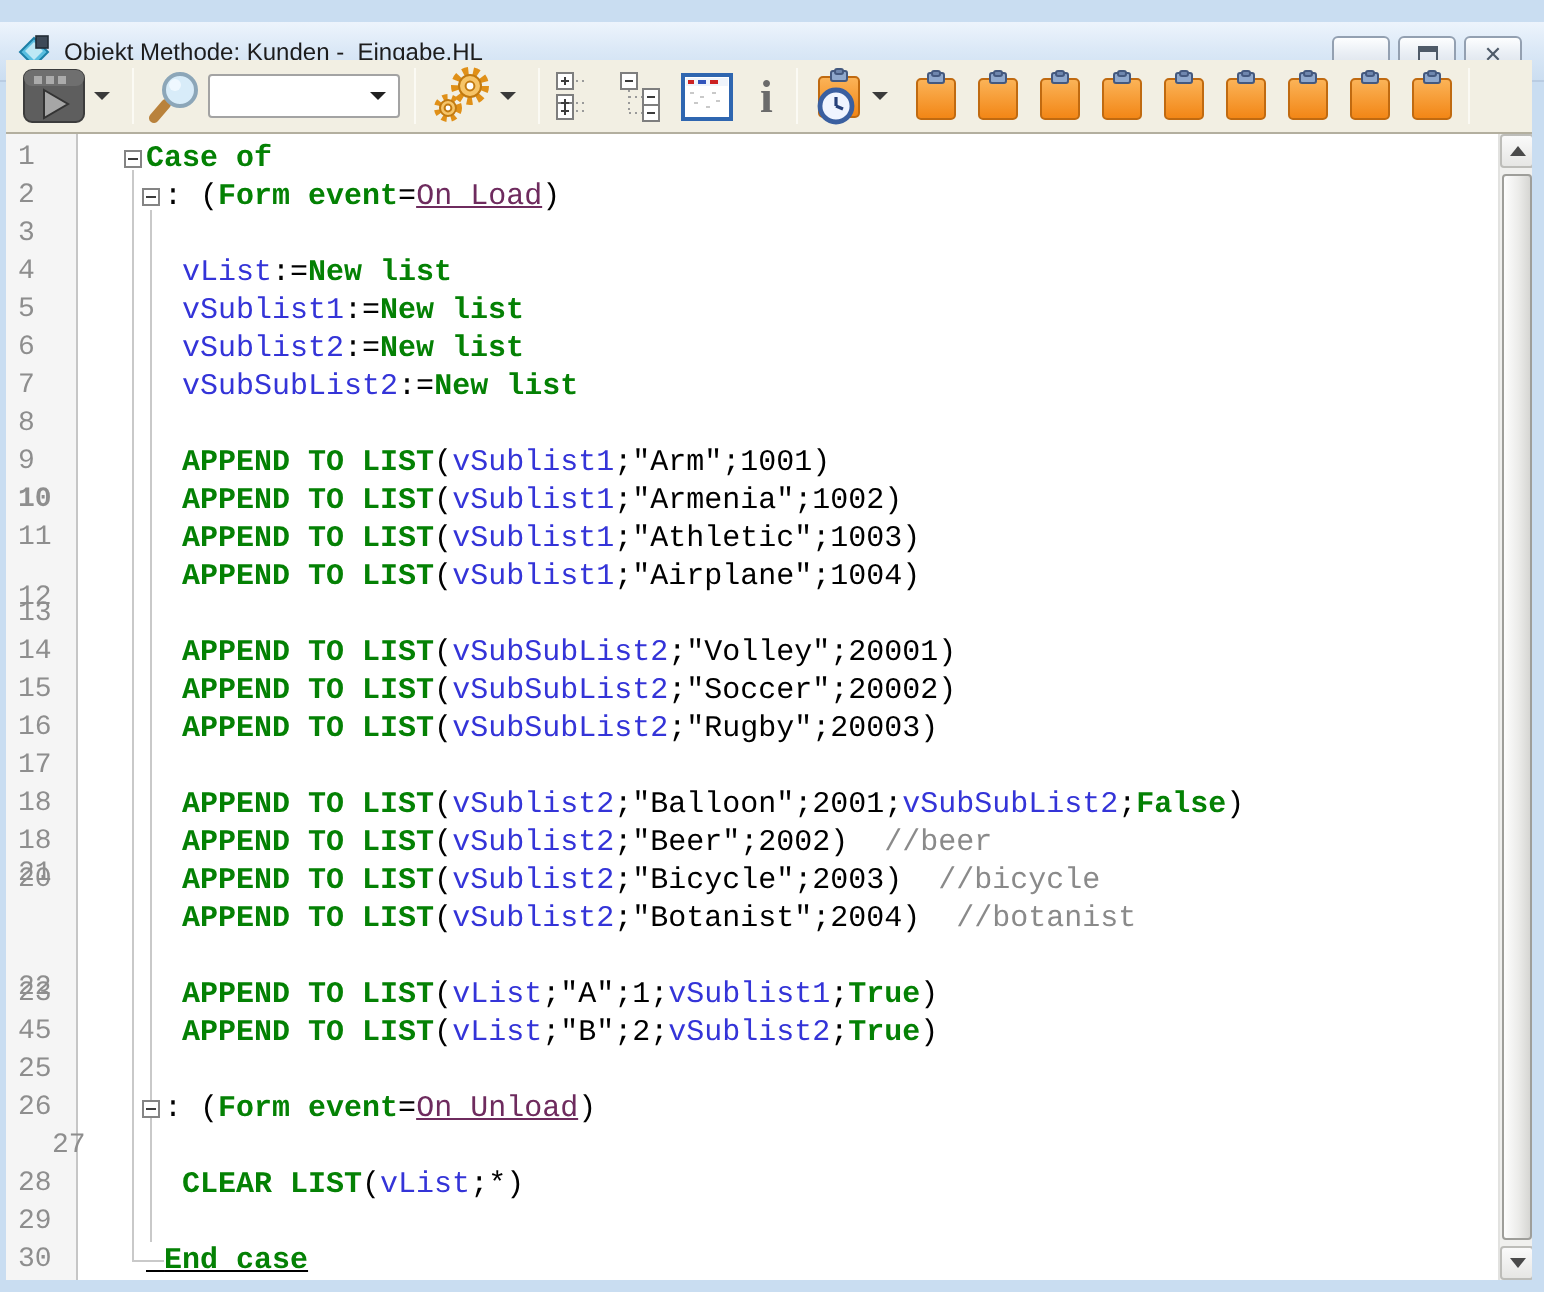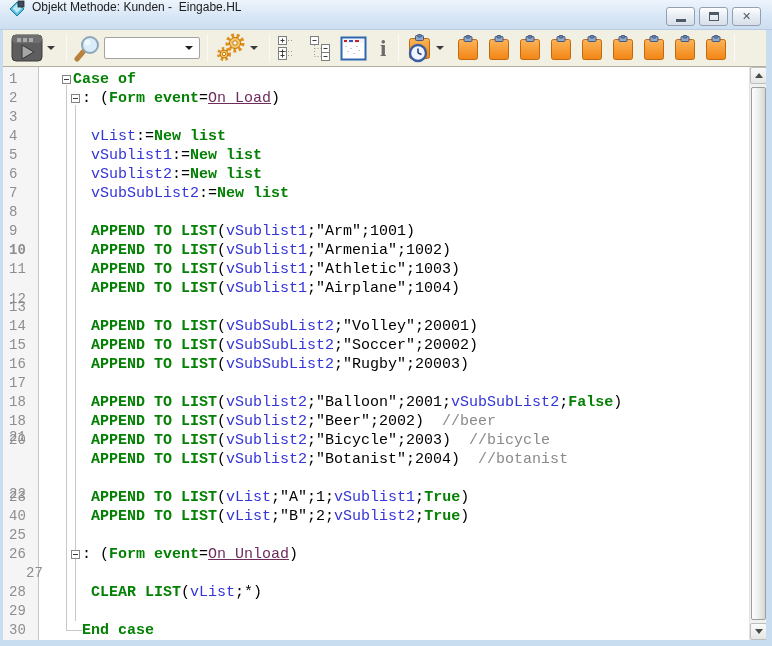--- a/index.html
+++ b/index.html
@@ -2,23 +2,23 @@
 <html><head>
 <meta charset="utf-8">
 <style>
   * { box-sizing: border-box; }
   html,body { margin:0; padding:0; }
   body { width:772px; height:646px; font-family:"Liberation Sans",sans-serif; overflow:hidden; }
 
   .window { position:relative; width:772px; height:646px; background:#C9DDF1; }
 
   
-  .titlebar { position:absolute; top:0; left:0; right:0; height:30px;
+  .titlebar { position:absolute; top:11px; left:0; right:0; height:30px;
     background:linear-gradient(#EDF4FC,#DCE9F7 45%,#CCDEF1);
-    border-bottom:1px solid #B9CCE2; display:flex; }
+    border-bottom:1px solid #B9CCE2; display:flex; align-items:center; }
   .app-icon { margin-left:8px; width:18px; height:18px; flex:0 0 auto; }
   .title-text { margin-left:6px; font-size:12px; color:#1C1C1C; white-space:pre; }
   .winbtns { position:absolute; right:11px; top:7px; display:flex; gap:4px; }
   .winbtn { width:29px; height:19px; border:1px solid #93A0B1; border-radius:3px;
     background:linear-gradient(#FDFEFF,#E9EEF4 45%,#D8DFE8);
     display:flex; align-items:center; justify-content:center; position:relative; }
   .glyph-min { width:10px; height:3px; background:#4E5A68; margin-top:8px; }
   .glyph-max { width:10px; height:9px; border:1px solid #4E5A68; border-top:3px solid #4E5A68; background:transparent; }
   .glyph-close { color:#4E5A68; font-size:11px; font-weight:bold; line-height:1; font-family:"DejaVu Sans",sans-serif; }
 
@@ -299,21 +299,21 @@
         <div class="ln" style="top: 250px;">14</div>
         <div class="ln" style="top: 269px;">15</div>
         <div class="ln" style="top: 288px;">16</div>
         <div class="ln" style="top: 307px;">17</div>
         <div class="ln" style="top: 326px;">18</div>
         <div class="ln" style="top: 345px;">18</div>
         <div class="ln" style="top: 364px;">20</div>
         <div class="ln" style="top: 361px;">21</div>
         <div class="ln" style="top: 418px;">22</div>
         <div class="ln" style="top: 421px;">23</div>
-        <div class="ln" style="top: 440px;">40</div>
+        <div class="ln" style="top: 440px;">45</div>
         <div class="ln" style="top: 459px;">25</div>
         <div class="ln" style="top: 478px; text-align: center;">26</div>
         <div class="ln" style="top: 497px; margin-left: 17px;">27</div>
         <div class="ln" style="top: 516px;">28</div>
         <div class="ln" style="top: 535px;">29</div>
         <div class="ln" style="top: 554px;">30</div>
       </div>
 
     <div class="guide-v" style="left:63px; top:18px; height:545px;"></div>
     <div class="guide-h" style="left:63px; top:563px; width:16px;"></div>
@@ -342,21 +342,21 @@
         <div class="code-line" style="top: 364px;">  <span class="tok-k">APPEND TO LIST</span><span class="tok-p">(</span><span class="tok-v">vSublist2</span><span class="tok-p">;"Bicycle";2003)</span><span class="tok-c">  //bicycle</span></div>
         <div class="code-line" style="top: 383px;">  <span class="tok-k">APPEND TO LIST</span><span class="tok-p">(</span><span class="tok-v">vSublist2</span><span class="tok-p">;"Botanist";2004)</span><span class="tok-c">  //botanist</span></div>
         <div class="code-line" style="top: 402px;">  </div>
         <div class="code-line" style="top: 421px;">  <span class="tok-k">APPEND TO LIST</span><span class="tok-p">(</span><span class="tok-v">vList</span><span class="tok-p">;"A";1;</span><span class="tok-v">vSublist1</span><span class="tok-p">;</span><span class="tok-k">True</span><span class="tok-p">)</span></div>
         <div class="code-line" style="top: 440px;">  <span class="tok-k">APPEND TO LIST</span><span class="tok-p">(</span><span class="tok-v">vList</span><span class="tok-p">;"B";2;</span><span class="tok-v">vSublist2</span><span class="tok-p">;</span><span class="tok-k">True</span><span class="tok-p">)</span></div>
         <div class="code-line" style="top: 459px;">  </div>
         <div class="code-line" style="top: 478px;"> <span class="tok-p">: (</span><span class="tok-k">Form event</span><span class="tok-p">=</span><span class="tok-u">On Unload</span><span class="tok-p">)</span></div>
         <div class="code-line" style="top: 497px;">  </div>
         <div class="code-line" style="top: 516px;">  <span class="tok-k">CLEAR LIST</span><span class="tok-p">(</span><span class="tok-v">vList</span><span class="tok-p">;*)</span></div>
         <div class="code-line" style="top: 535px;">  </div>
-        <div class="code-line" style="top: 554px;"> <span class="tok-k">End case</span></div>
+        <div class="code-line" style="top: 554px; text-decoration: underline;"> <span class="tok-k">End case</span></div>
       </div>
     <div id="fold-boxes">
         <div class="fold-box" style="top: 8px; left: 59px;">
           <div class="minus"></div>
         </div>
         <div class="fold-box" style="top: 27px; left: 68px;">
           <div class="minus"></div>
         </div>
         <div class="fold-box" style="top: 483px; left: 68px;">
           <div class="minus"></div>

